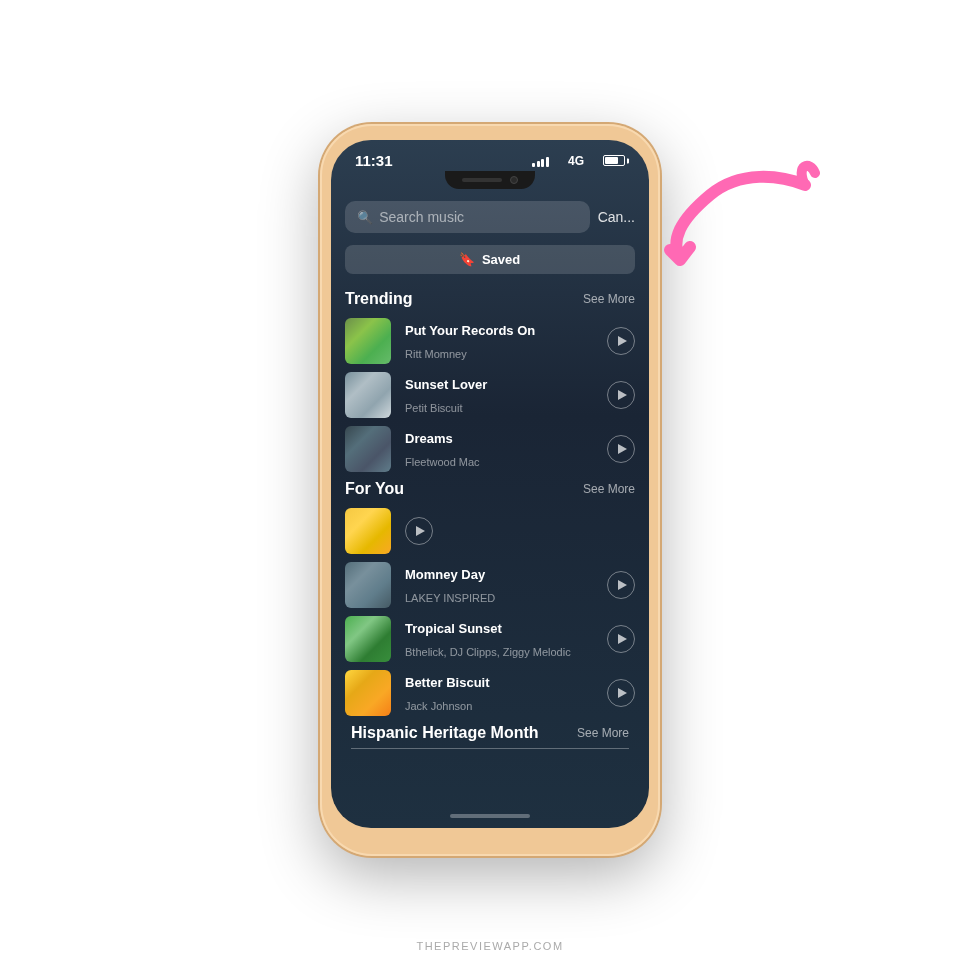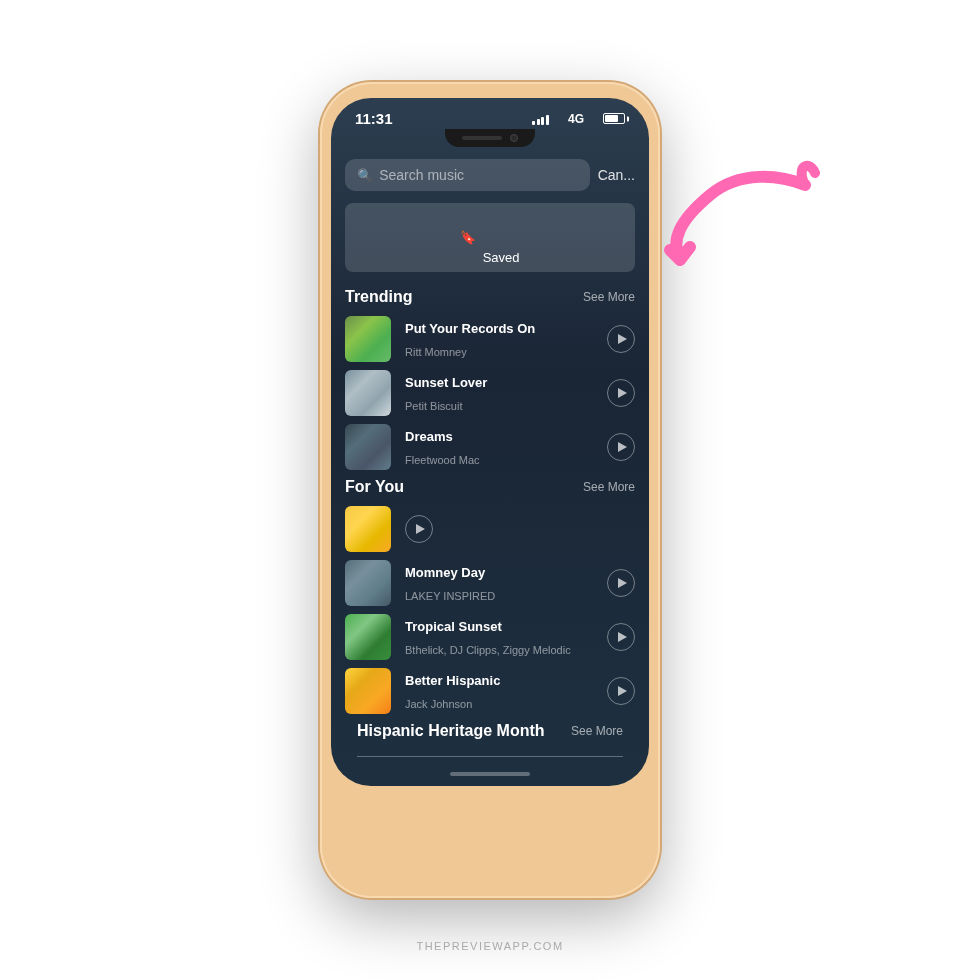--- a/index.html
+++ b/index.html
@@ -44,21 +44,21 @@
       font-size: 11px;
       color: #aaa;
       letter-spacing: 1.5px;
       font-weight: 500;
     }
 
     
     .phone-frame {
       position: relative;
       width: 340px;
-      height: 816px;
+      height: 732px;
       background: #f0c896;
       border-radius: 52px;
       box-shadow:
         0 0 0 2px #d4a874,
         0 20px 60px rgba(0,0,0,0.3),
         inset 0 0 0 2px #f8d9b0;
       display: flex;
       flex-direction: column;
       align-items: center;
       overflow: hidden;
@@ -263,22 +263,21 @@
       display: flex;
       align-items: center;
       justify-content: center;
       gap: 6px;
       cursor: pointer;
     }
 
     .saved-btn-text {
       color: #fff;
       font-size: 13px;
-      font-weight: 400;
-      margin-top: 40px;
+      font-weight: 700;
     }
 
     .bookmark-icon {
       color: #fff;
       font-size: 13px;
     }
 
     
     .scroll-content {
       flex: 1;
@@ -392,22 +391,22 @@
       height: 4px;
       background: rgba(255,255,255,0.3);
       border-radius: 3px;
     }
 
     
     .bottom-section-header {
       display: flex;
       justify-content: space-between;
       align-items: center;
-      margin: 8px 12px 4px;
-      padding-bottom: 16px;
+      margin: 8px 6px 4px;
+      padding-bottom: 6px;
       border-bottom: 1px solid rgba(255,255,255,0.3);
     }
 
     
     .artwork-1 { background: linear-gradient(135deg, #6b8f4a, #8bc34a, #4caf50, #66bb6a); }
     .artwork-2 { background: linear-gradient(135deg, #78909c, #b0bec5, #90a4ae, #cfd8dc); }
     .artwork-3 { background: linear-gradient(135deg, #37474f, #546e7a, #4a5568, #607d8b); }
     .artwork-4 { background: linear-gradient(135deg, #f5c842, #ffd54f, #e6b800, #f9a825); }
     .artwork-5 { background: linear-gradient(135deg, #546e7a, #78909c, #607d8b, #455a64); }
     .artwork-6 { background: linear-gradient(135deg, #4caf50, #81c784, #2e7d32, #388e3c); }
@@ -565,21 +564,21 @@
               <div class="play-triangle"></div>
             </div>
           </div>
 
 
           <div class="song-item">
             <div class="song-artwork artwork-8">
               <div class="artwork-placeholder"></div>
             </div>
             <div class="song-info">
-              <div class="song-title">Better Hispanic</div>
+              <div class="song-title">Better Biscuit</div>
               <div class="song-artist">Jack Johnson</div>
             </div>
             <div class="play-btn">
               <div class="play-triangle"></div>
             </div>
           </div>
 
           <div class="bottom-section-header">
             <span class="section-title">Hispanic Heritage Month</span>
             <span class="see-more-btn">See More</span>

